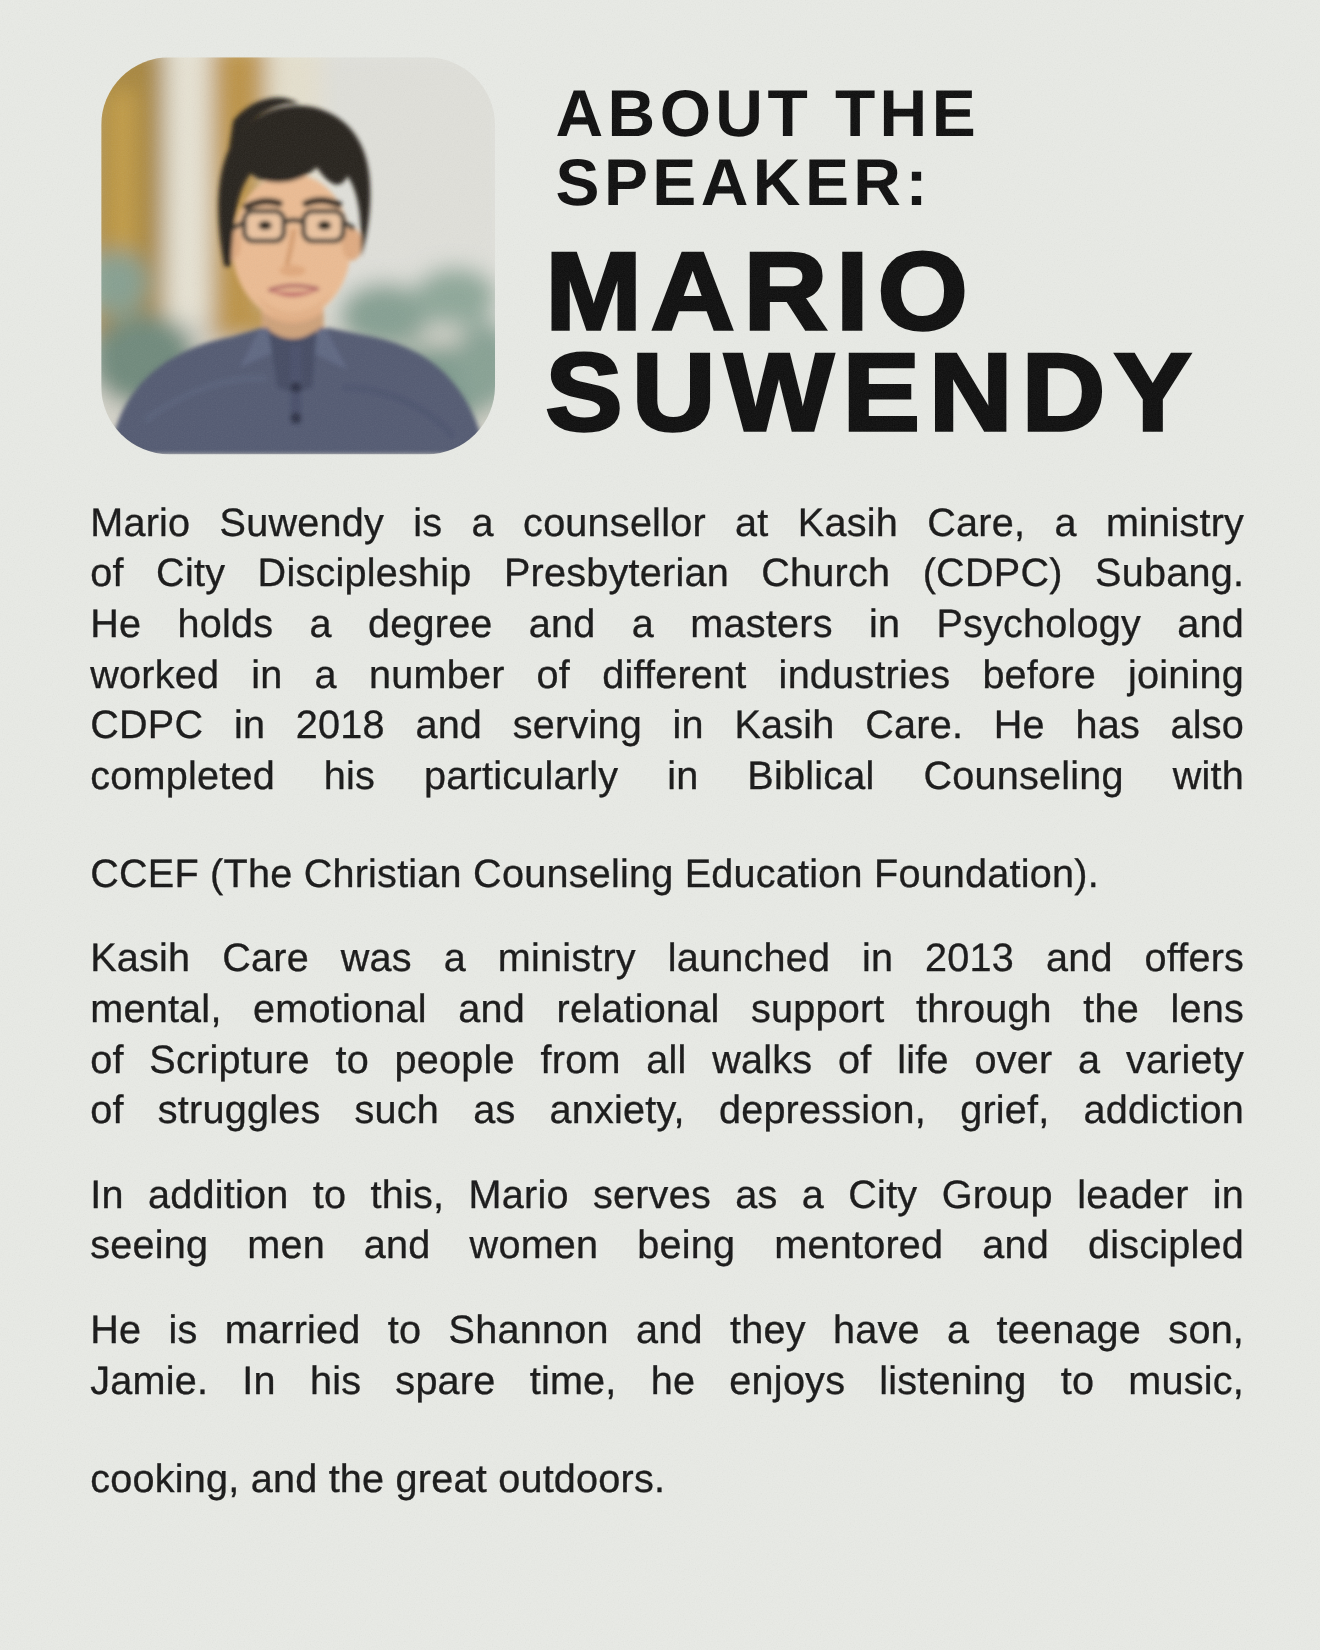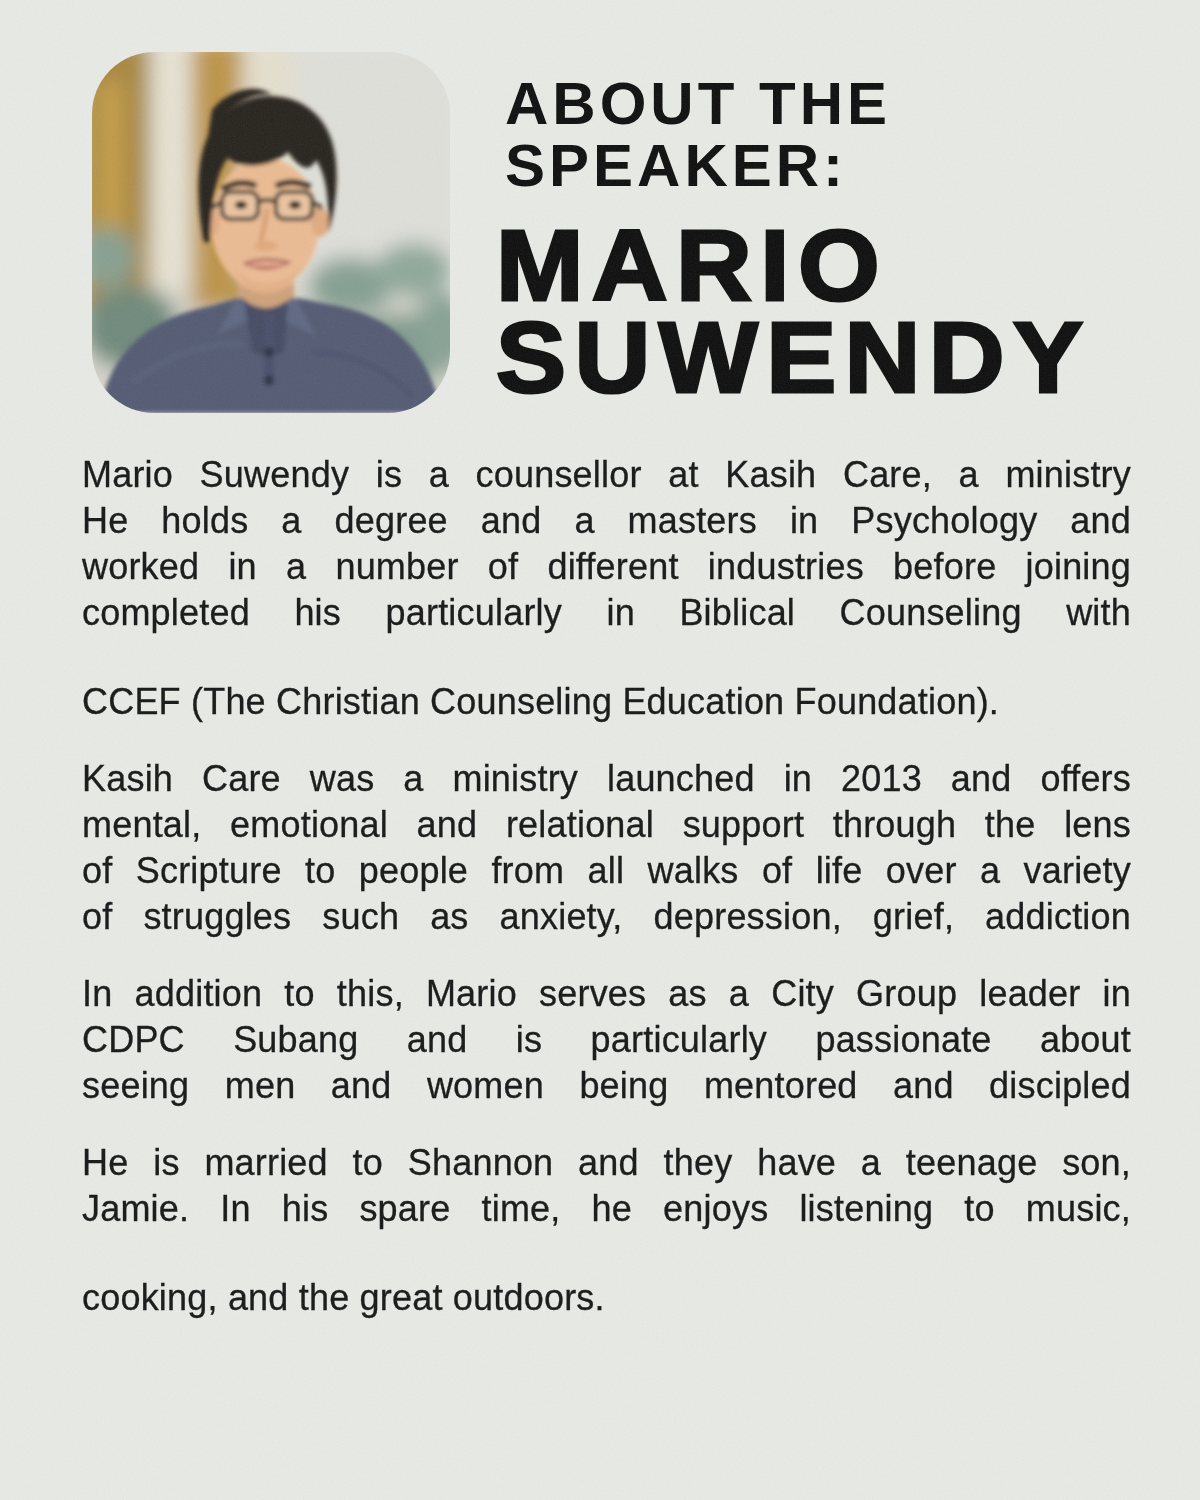--- a/index.html
+++ b/index.html
@@ -171,34 +171,35 @@
 
   <h2 class="kicker">ABOUT THE SPEAKER:</h2>
   <h1 class="name">
     <span class="name-line">MARIO</span>
     <span class="name-line">SUWENDY</span>
   </h1>
 
   <div class="bio">
       <div class="para">
         <div class="line">Mario Suwendy is a counsellor at Kasih Care, a ministry</div>
+        <div class="line">of City Discipleship Presbyterian Church (CDPC) Subang.</div>
         <div class="line">He holds a degree and a masters in Psychology and</div>
         <div class="line">worked in a number of different industries before joining</div>
+        <div class="line">CDPC in 2018 and serving in Kasih Care. He has also</div>
         <div class="line">completed his particularly in Biblical Counseling with</div>
         <div class="line last">CCEF (The Christian Counseling Education Foundation).</div>
       </div>
       <div class="para">
         <div class="line">Kasih Care was a ministry launched in 2013 and offers</div>
         <div class="line">mental, emotional and relational support through the lens</div>
         <div class="line">of Scripture to people from all walks of life over a variety</div>
         <div class="line">of struggles such as anxiety, depression, grief, addiction</div>
       </div>
       <div class="para">
         <div class="line">In addition to this, Mario serves as a City Group leader in</div>
-        <div class="line">CDPC Subang and is particularly passionate about</div>
         <div class="line">seeing men and women being mentored and discipled</div>
       </div>
       <div class="para">
         <div class="line">He is married to Shannon and they have a teenage son,</div>
         <div class="line">Jamie. In his spare time, he enjoys listening to music,</div>
         <div class="line last">cooking, and the great outdoors.</div>
       </div>
     </div>
 
   <svg class="grain">

